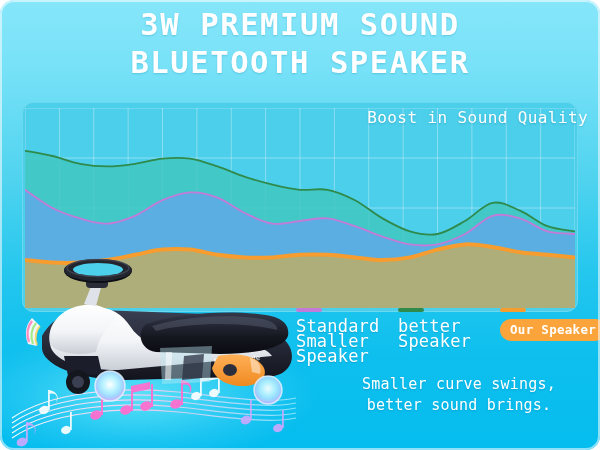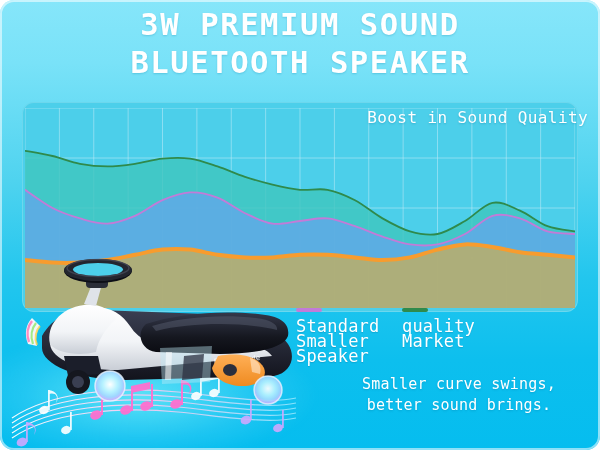--- a/index.html
+++ b/index.html
@@ -246,23 +246,27 @@
   <div id="legend">
 
     <div class="lg">
       <div class="dash" style="background:#C27BD8"></div>
       <div class="lgl">Standard</div>
       <div class="lgl">Smaller Speaker</div>
     </div>
 
     <div class="lg">
       <div class="dash" style="background:#2F8A4C"></div>
-      <div class="lgl">quality Market</div>
-    </div>
-
+      <div class="lgl">better Speaker</div>
+    </div>
+
+    <div class="lg">
+      <div class="dash" style="background:#F79C2E"></div>
+      <span class="pill">Our Speaker</span>
+    </div>
 
   </div>
 
   <div id="tagline">
     <div>Smaller curve swings,</div>
     <div>better sound brings.</div>
   </div>
 
   <div id="rim"></div>
 </div>

